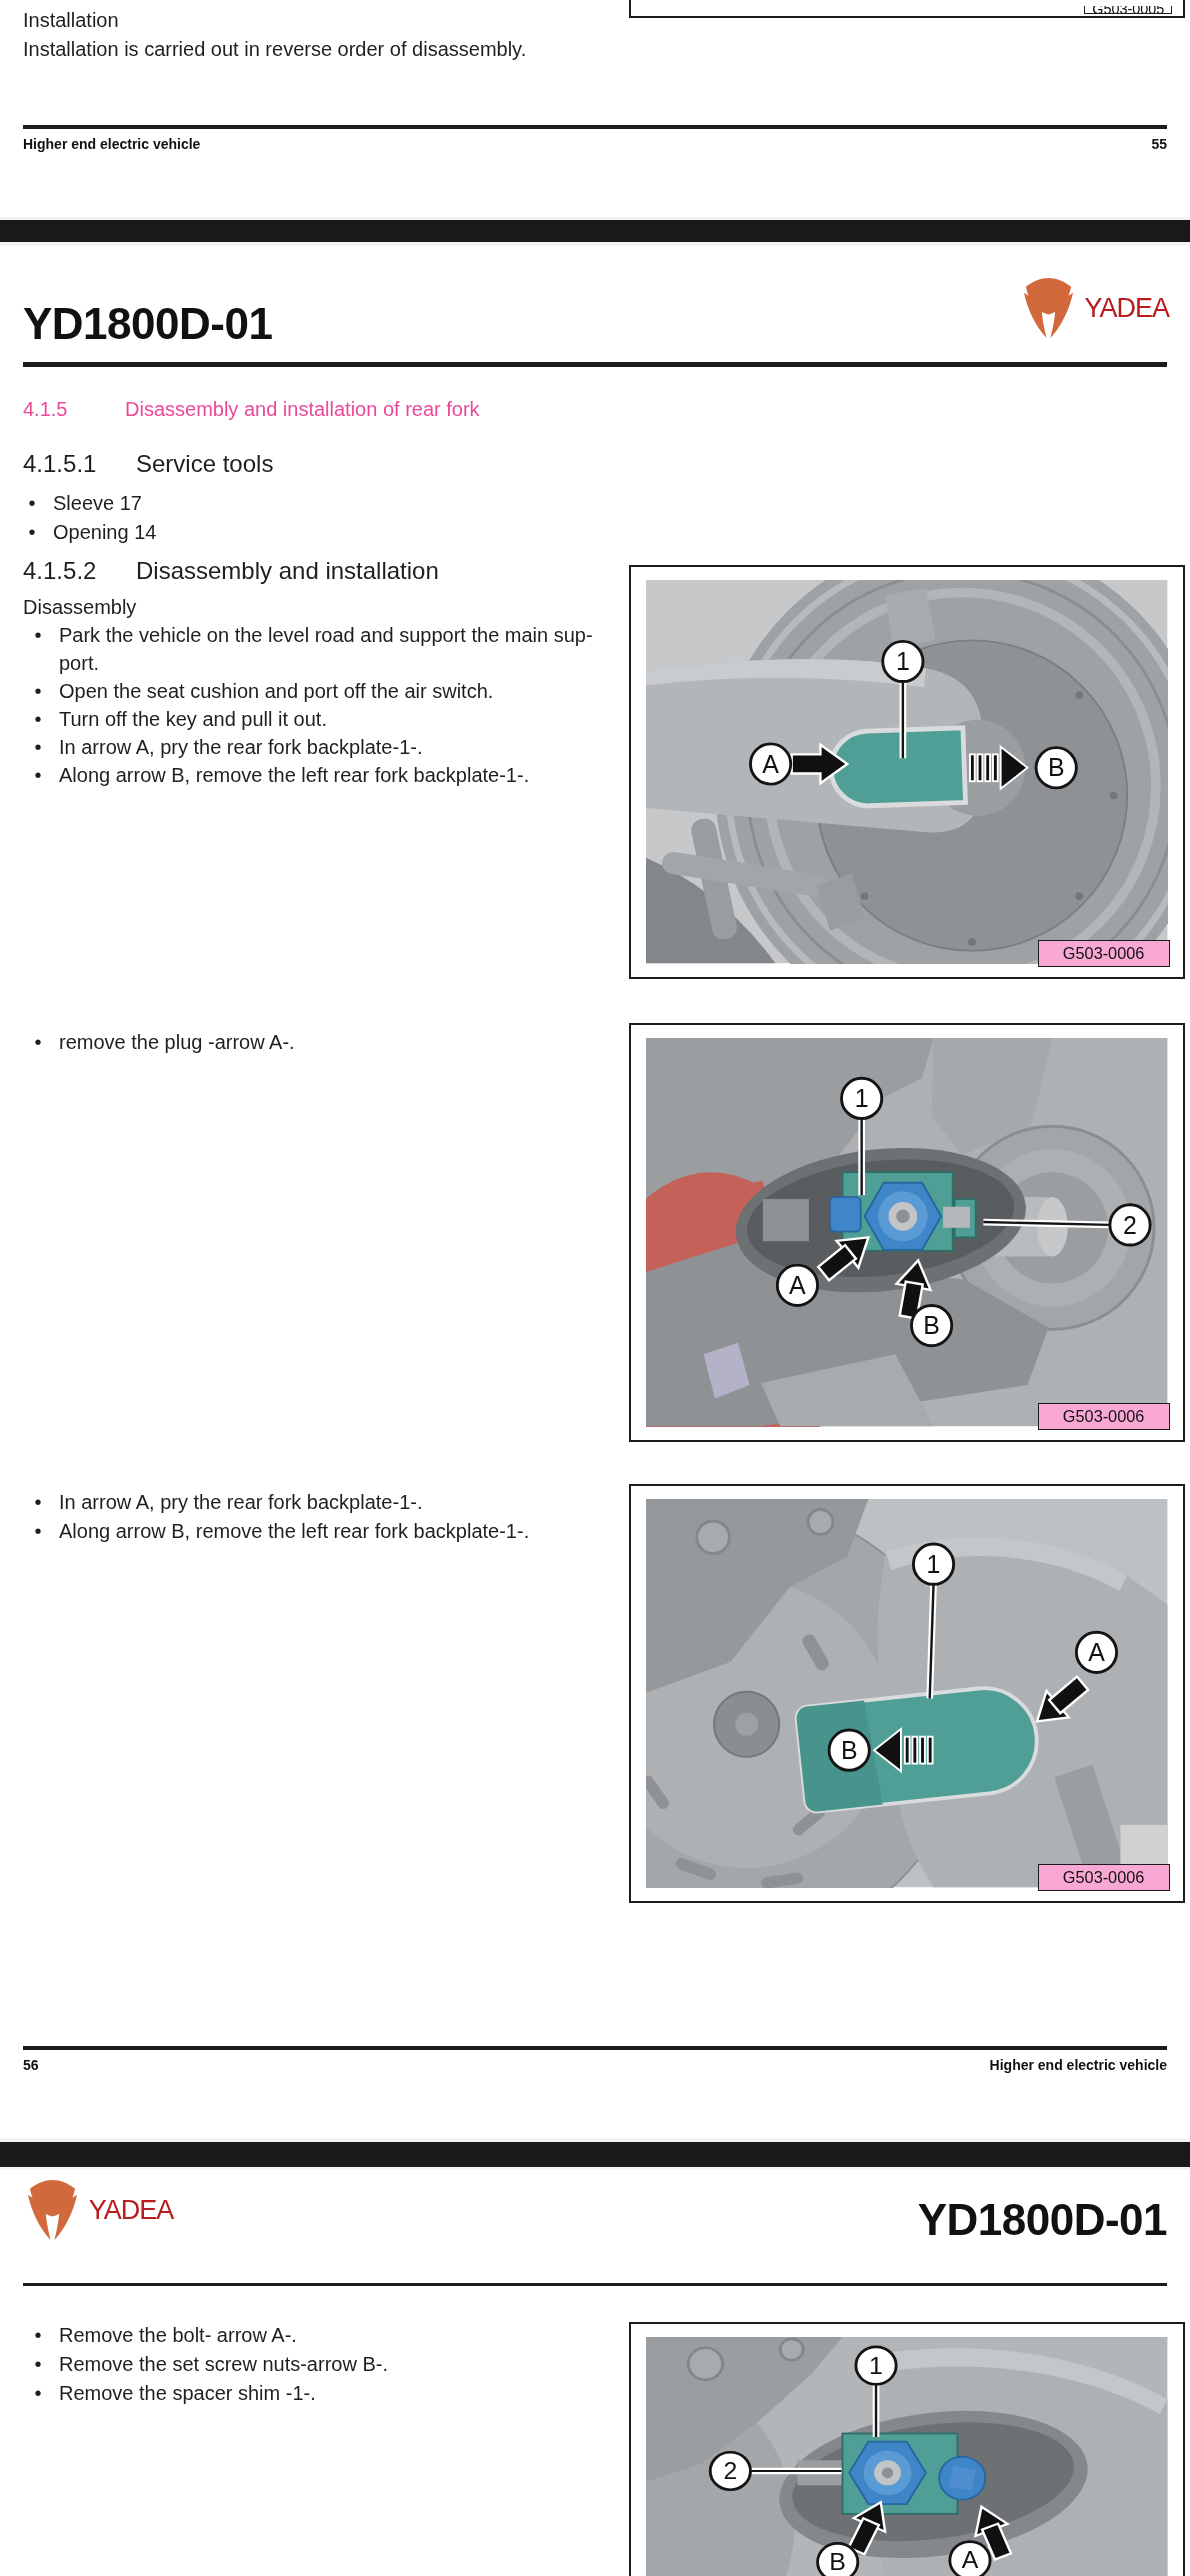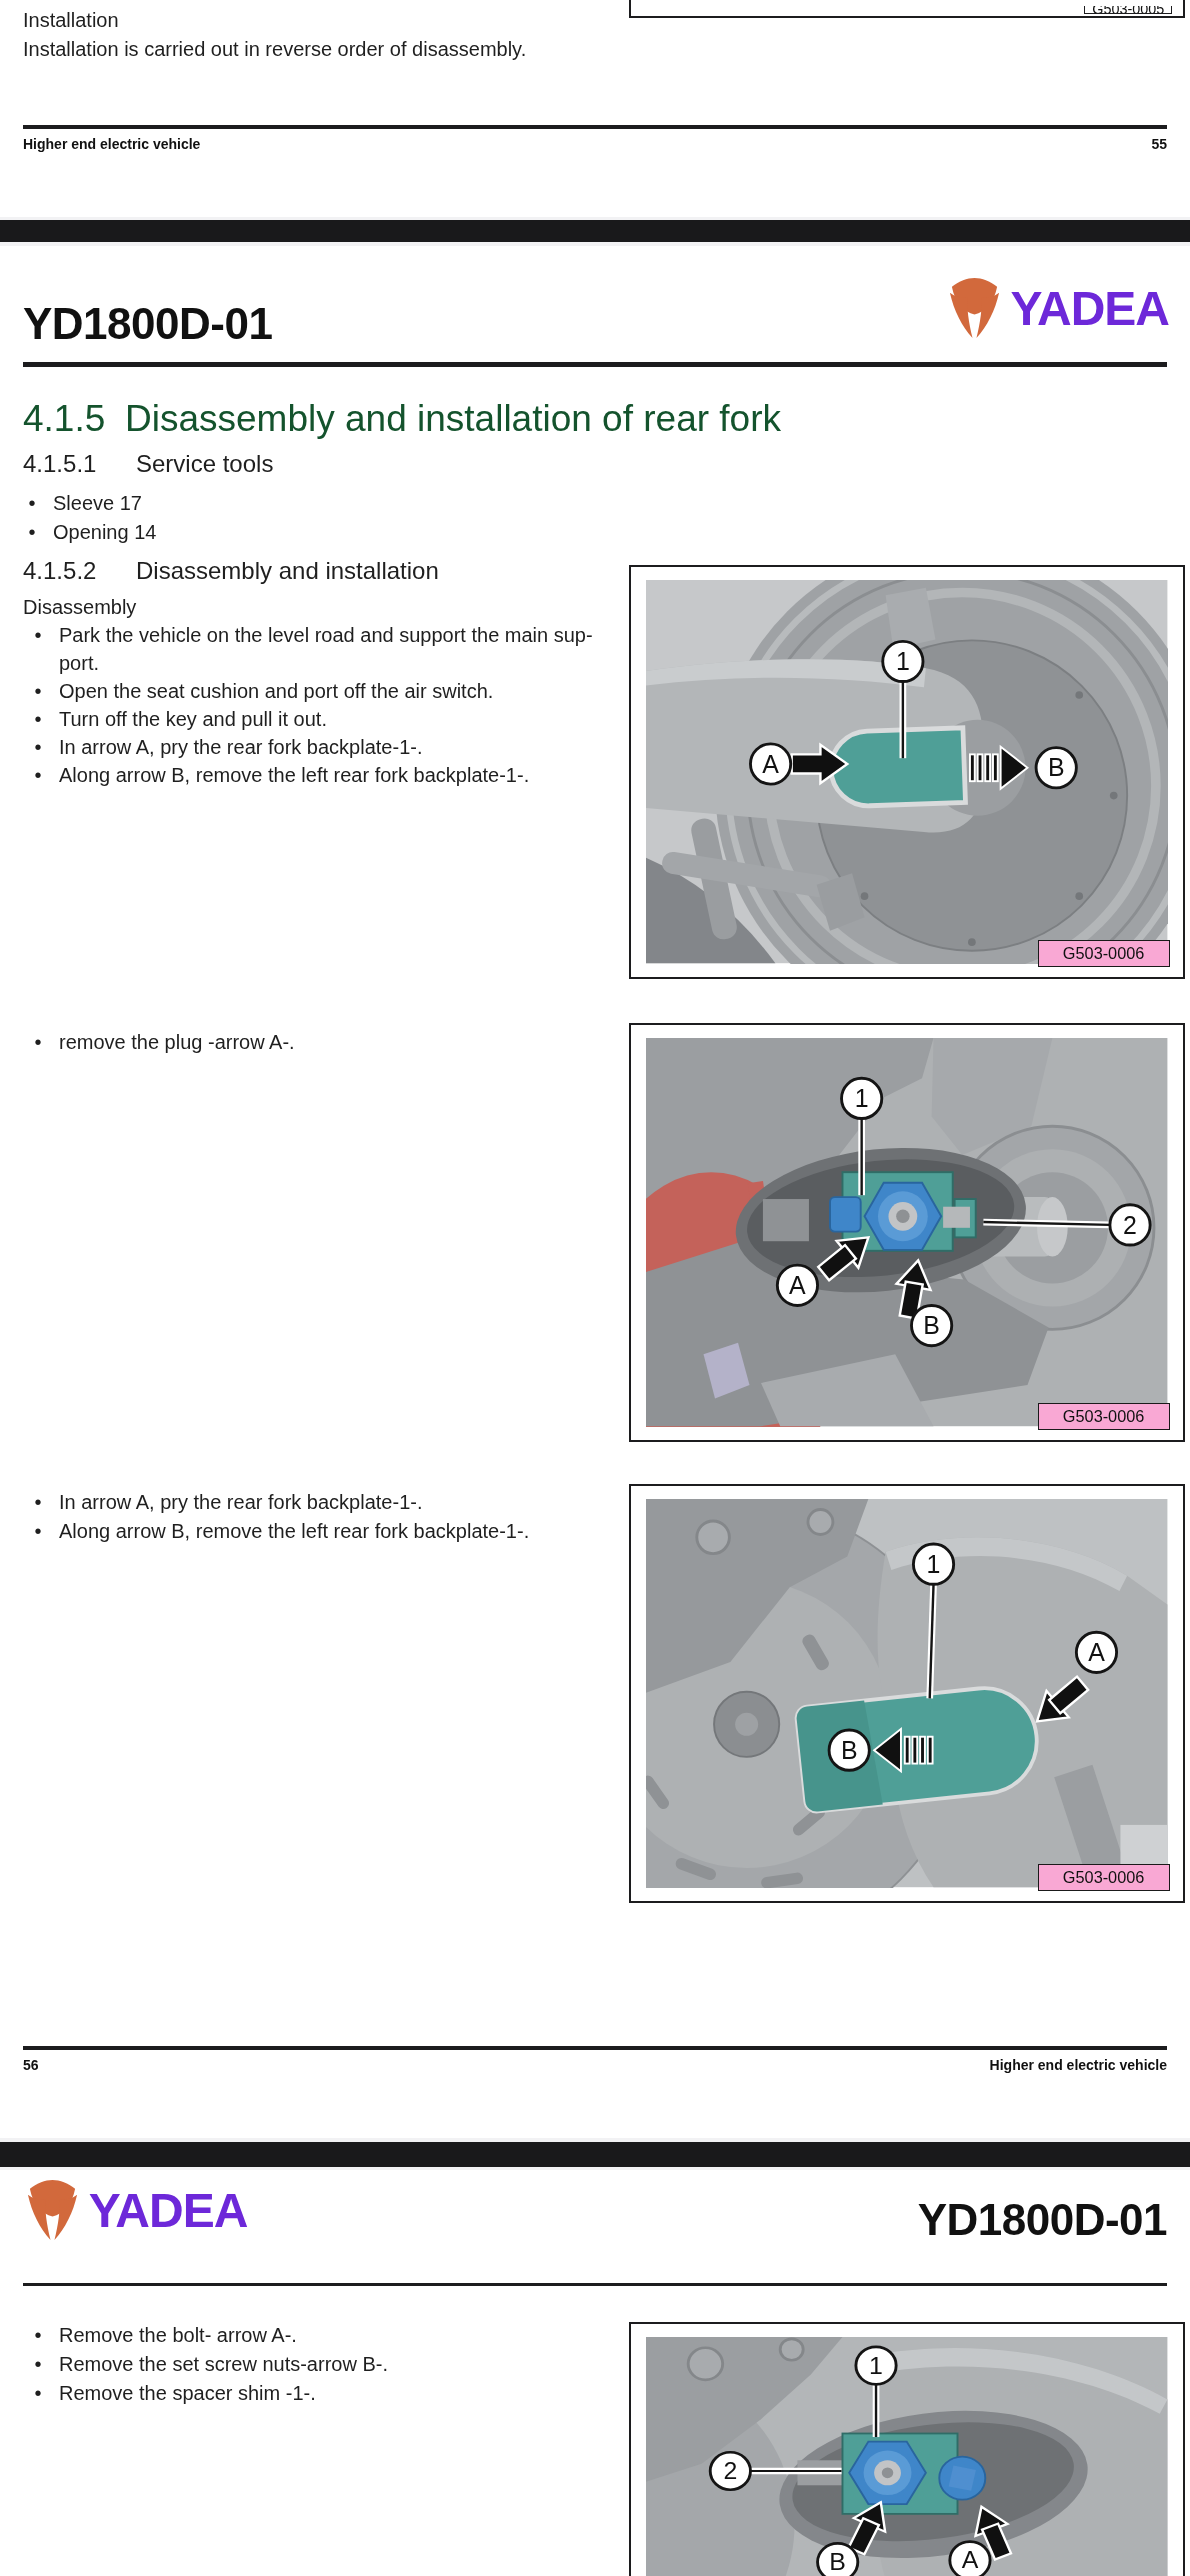--- a/index.html
+++ b/index.html
@@ -9,21 +9,21 @@
     background:#ffffff; color:#1a1a1a;
     font-family:"Liberation Sans","DejaVu Sans",sans-serif;
   }
   .abs { position:absolute; }
 
   
   .body-text { font-size:20px; line-height:29px; color:#1f1f1f; }
   .footer-text { font-size:14px; font-weight:bold; color:#111; }
   .rule { background:#1c1c1e; }
   .hdr-title { font-size:44px; font-weight:bold; letter-spacing:-0.5px; color:#111; }
-  .h2 { font-size:37px; font-weight:400; color:#14532d; }
+  .h2 { font-size:20px; font-weight:400; color:#ec4899; }
   .h2 .num { display:inline-block; width:102px; }
   .h3 { font-size:24px; font-weight:400; color:#1f1f1f; }
   .h3 .num { display:inline-block; width:113px; }
 
   ul.steps { list-style:none; }
   ul.steps li {
     position:relative; padding-left:36px;
     font-size:20px; line-height:28px; color:#1f1f1f;
     white-space:pre-line;
   }
@@ -32,21 +32,21 @@
     font-size:20px; color:#1f1f1f;
   }
   ul.steps.lh30 li { line-height:29px; }
 
   
   .sep { left:0; width:1190px; background:#f2f2f4; }
   .sep .band { position:absolute; left:0; width:1190px; background:#19191b; }
 
   
   .brand { display:flex; align-items:center; gap:6.7px; }
-  .brand .wordmark { font-size:48px; font-weight:bold; letter-spacing:-1px; color:#6d28d9; }
+  .brand .wordmark { font-size:27px; font-weight:normal; letter-spacing:-1px; color:#b91c1c; }
 
   
   .figure {
     position:absolute; background:#fff;
     border:2.9px solid #1c1c1e; padding:13.4px 15.3px;
   }
   .figure svg { display:block; width:100%; height:100%; }
   .fig-caption {
     position:absolute; right:13.4px; bottom:10.5px;
     width:132px; height:27px; background:#f9a8d4; border:1.9px solid #1a1a1a;

